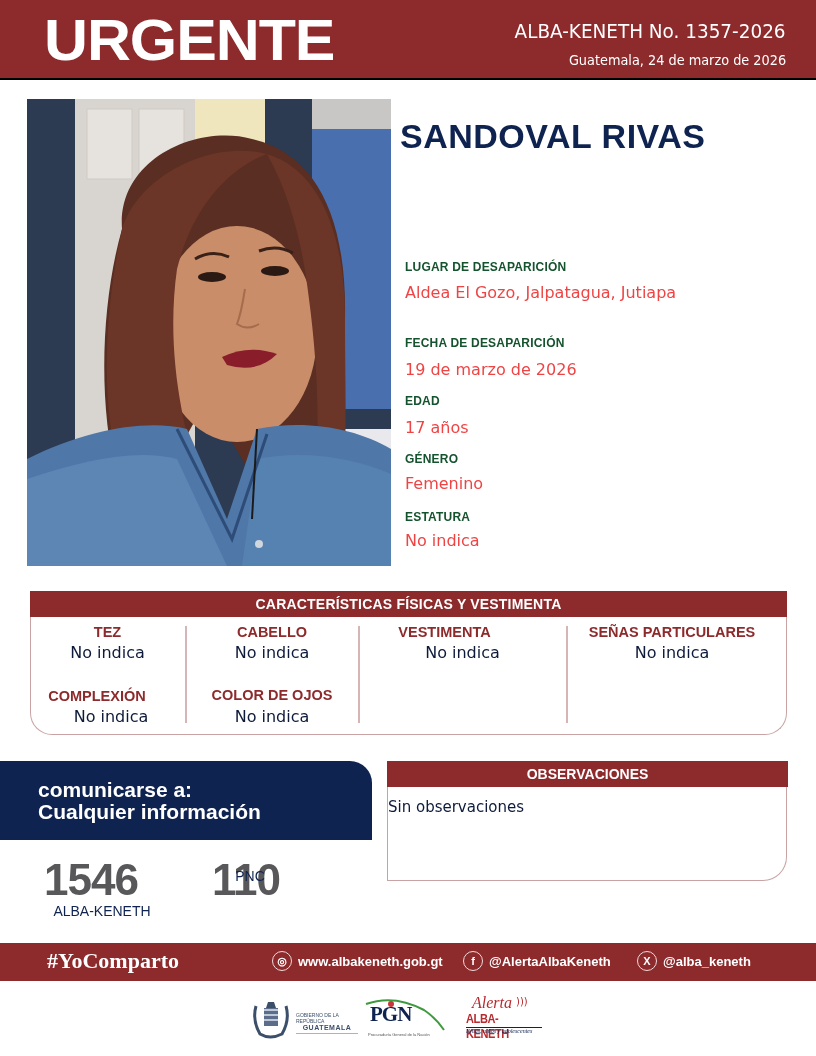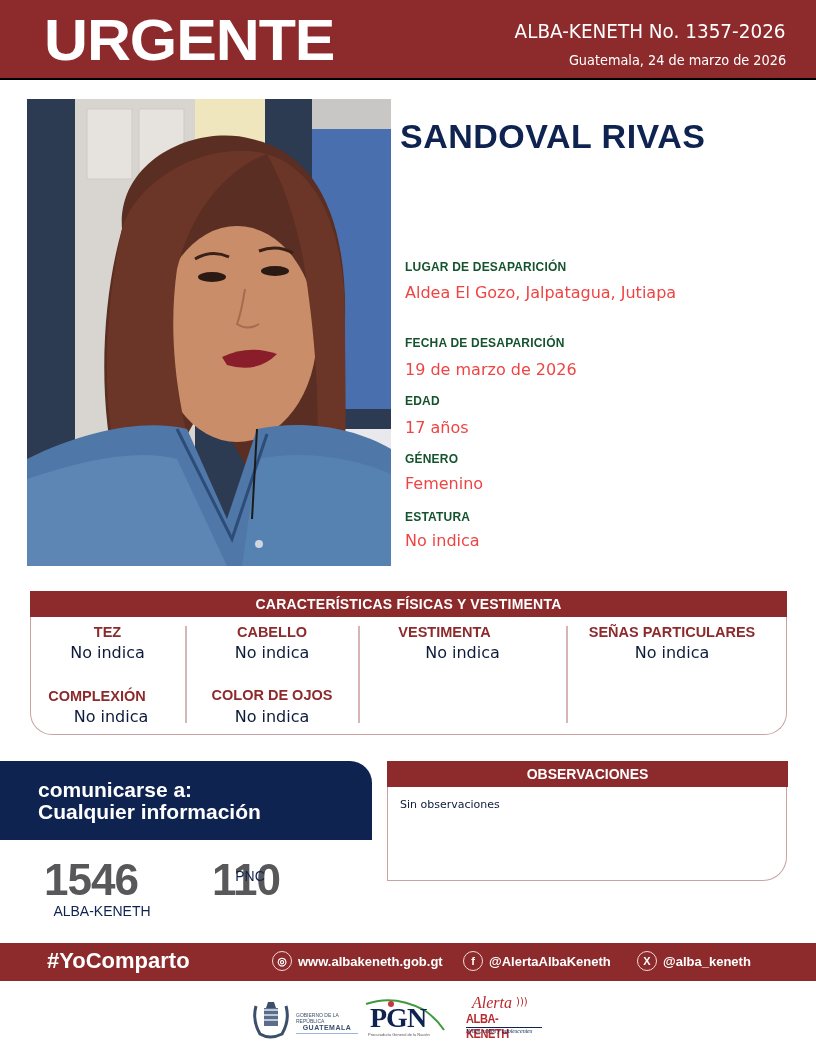--- a/index.html
+++ b/index.html
@@ -30,25 +30,25 @@
 
     
     .contact-box { position: absolute; left: 0; top: 761px; width: 372px; height: 79px; background: #0f2350; border-radius: 0 22px 0 0; }
     .contact-text { position: absolute; left: 38px; top: 779px; font-family: "Liberation Sans", sans-serif; font-weight: bold; font-size: 21px; line-height: 22px; color: #ffffff; }
     .phone-num { position: absolute; font-family: "Liberation Sans", sans-serif; font-weight: 900; font-weight: bold; font-size: 44px; color: #58585a; letter-spacing: -1px; line-height: 44px; }
     .phone-lbl { position: absolute; font-family: "Liberation Sans", sans-serif; font-size: 14px; color: #0f2350; text-align: center; }
 
     
     .obs-box { position: absolute; left: 387px; top: 761px; width: 400px; height: 120px; border: 1.5px solid #c9a3a4; border-top: none; border-radius: 0 0 24px 0; }
     .obs-head { position: absolute; left: 387px; top: 761px; width: 401px; height: 26px; background: #8d2a2c; color: #ffffff; text-align: center; font-family: "Liberation Sans", sans-serif; font-weight: bold; font-size: 14px; line-height: 26px; }
-    .obs-text { position: absolute; left: 400px; top: 798px; font-family: "DejaVu Sans", sans-serif; font-size: 11px; color: #0d1a3a; }
+    .obs-text { position: absolute; left: 388px; top: 798px; font-family: "DejaVu Sans", sans-serif; font-size: 15px; color: #0d1a3a; }
 
     
     .footer { position: absolute; left: 0; top: 943px; width: 816px; height: 38px; background: #8d2a2c; }
-    .hashtag { position: absolute; left: 47px; top: 948px; font-family: Liberation Sans, sans-serif; font-weight: bold; font-size: 22px; color: #ffffff; }
+    .hashtag { position: absolute; left: 47px; top: 948px; font-family: Liberation Serif, serif; font-weight: bold; font-size: 22px; color: #ffffff; }
     .social { position: absolute; top: 951px; display: flex; align-items: center; gap: 6px; font-family: "Liberation Sans", sans-serif; font-weight: bold; font-size: 13px; color: #ffffff; }
     .social .ic { width: 20px; height: 20px; border: 1.5px solid #f1d9d9; border-radius: 50%; display: inline-flex; align-items: center; justify-content: center; font-size: 11px; color: #ffffff; font-weight: bold; }
 
     
     .logo { position: absolute; top: 996px; }
     .logo-gt-text1 { font-family: "Liberation Sans", sans-serif; font-size: 5px; color: #3b4e6a; }
     .logo-gt-text2 { font-family: "Liberation Sans", sans-serif; font-weight: bold; font-size: 7px; color: #3b4e6a; letter-spacing: 0.5px; }
   </style>
 </head>
 <body>
@@ -186,21 +186,21 @@
     <div class="logo-gt-text2" style="text-align:center;">GUATEMALA</div>
     <div style="height:1px; background:#9bb6d8; margin-top:2px;"></div>
   </div>
 </div>
 
 <div class="logo" style="left:364px; top:996px; width:82px; height:44px;">
   <svg width="82" height="40" viewBox="0 0 82 40" style="position:absolute; left:0; top:0;">
     <path d="M2 8 Q30 -2 60 14 Q72 22 80 34" stroke="#3f9a3f" stroke-width="2" fill="none"></path>
     <circle cx="27" cy="8" r="3" fill="#c8353a"></circle>
   </svg>
-  <div style="position:absolute; left:6px; top:6px; font-family:'Liberation Serif', serif; font-weight:bold; font-size:28px; color:#0f2350; letter-spacing:-1px;">PGN</div>
+  <div style="position:absolute; left:6px; top:6px; font-family:'Liberation Serif', serif; font-weight:bold; font-size:21px; color:#0f2350; letter-spacing:-1px;">PGN</div>
   <div style="position:absolute; left:4px; top:36px; font-family:'Liberation Sans', sans-serif; font-size:4px; color:#555;">Procuraduría General de la Nación</div>
 </div>
 
 <div class="logo" style="left:466px; top:994px; width:80px; height:44px;">
   <div style="position:absolute; left:6px; top:0; font-family:'Liberation Serif', serif; font-style:italic; font-size:16px; color:#b82a2e;">Alerta</div>
   <span style="position:absolute; left:50px; top:2px; font-size:10px; color:#b82a2e;">)))</span>
   <div style="position:absolute; left:0; top:17px; font-family:'Liberation Sans', sans-serif; font-weight:bold; font-size:13px; color:#b82a2e; letter-spacing:-0.5px; transform:scaleX(0.85); transform-origin:left;">ALBA-KENETH</div>
   <div style="position:absolute; left:0; top:33px; width:76px; height:1px; background:#0f2350;"></div>
   <div style="position:absolute; left:0; top:34px; font-family:'Liberation Serif', serif; font-style:italic; font-size:6px; color:#0f2350;">Niñas, niños y adolescentes</div>
 </div>

